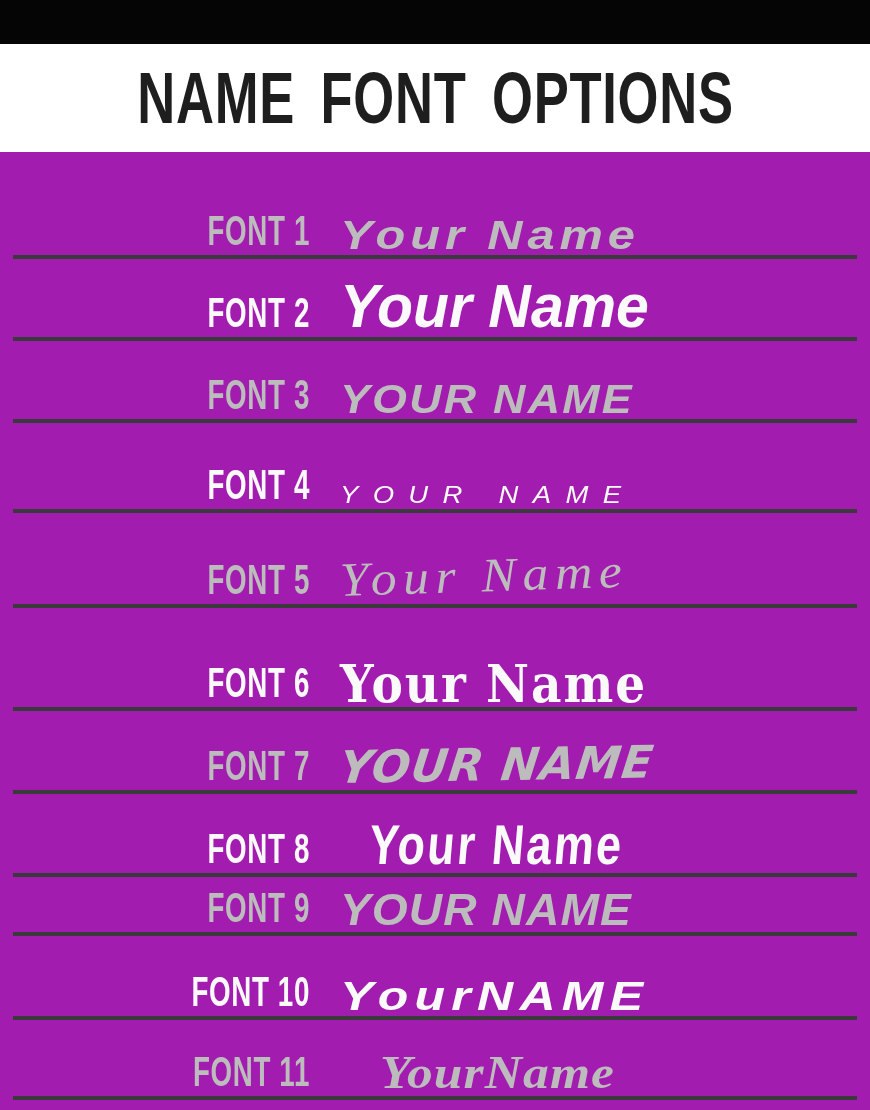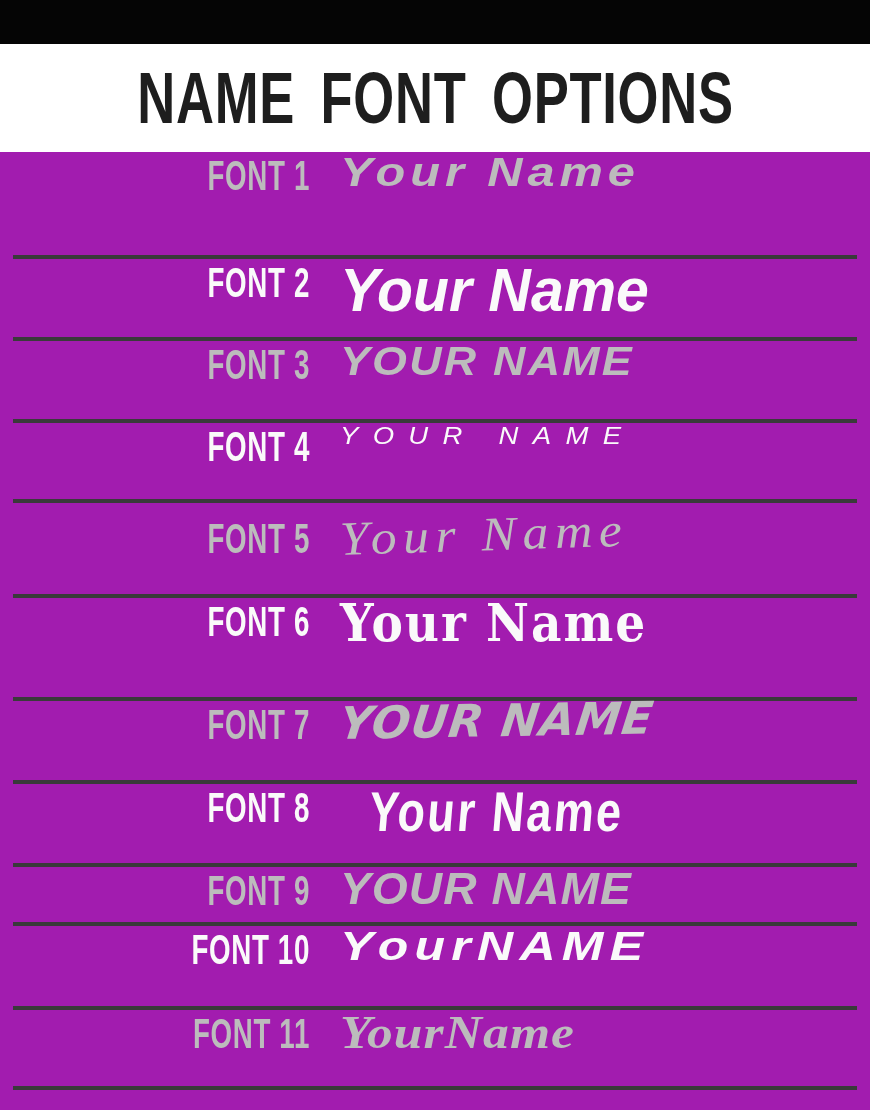--- a/index.html
+++ b/index.html
@@ -31,21 +31,21 @@
     font-weight: bold;
     color: #1e1e1e;
     white-space: nowrap;
     letter-spacing: 1px;
     word-spacing: 14px;
     transform: scaleX(0.73);
     transform-origin: center center;
   }
   .row {
     display: flex;
-    align-items: flex-start;
+    align-items: flex-end;
   }
   .row .label {
     flex: 0 0 310px;
     text-align: right;
     font-size: 42px;
     font-weight: bold;
     white-space: nowrap;
     transform: scaleX(0.66);
     transform-origin: right center;
     letter-spacing: 1px;
@@ -60,28 +60,28 @@
   .white { color: #fafafa; }
   .divider {
     height: 4px;
     background: #3a3a3a;
     margin: 0 13px;
   }
   
   .r1  { height: 103px; }
   .r2  { height: 78px; }
   .r3  { height: 78px; }
-  .r4  { height: 76px; }
+  .r4  { height: 86px; }
   .r5  { height: 79px; margin-top: 12px; }
   .r6  { height: 99px; }
   .r7  { height: 79px; }
   .r8  { height: 79px; gap: 29px; }
   .r9  { height: 55px; }
   .r10 { height: 80px; }
-  .r11 { height: 76px; }
+  .r11 { height: 76px; gap: 40px; }
   
   .f1 {
     font-size: 40px; font-weight: bold; font-style: italic;
     letter-spacing: 4px; transform: scaleX(1.22);
   }
   .f2 {
     font-size: 62px; font-weight: bold; font-style: italic;
     transform: scaleX(0.95);
   }
   .f3 {

